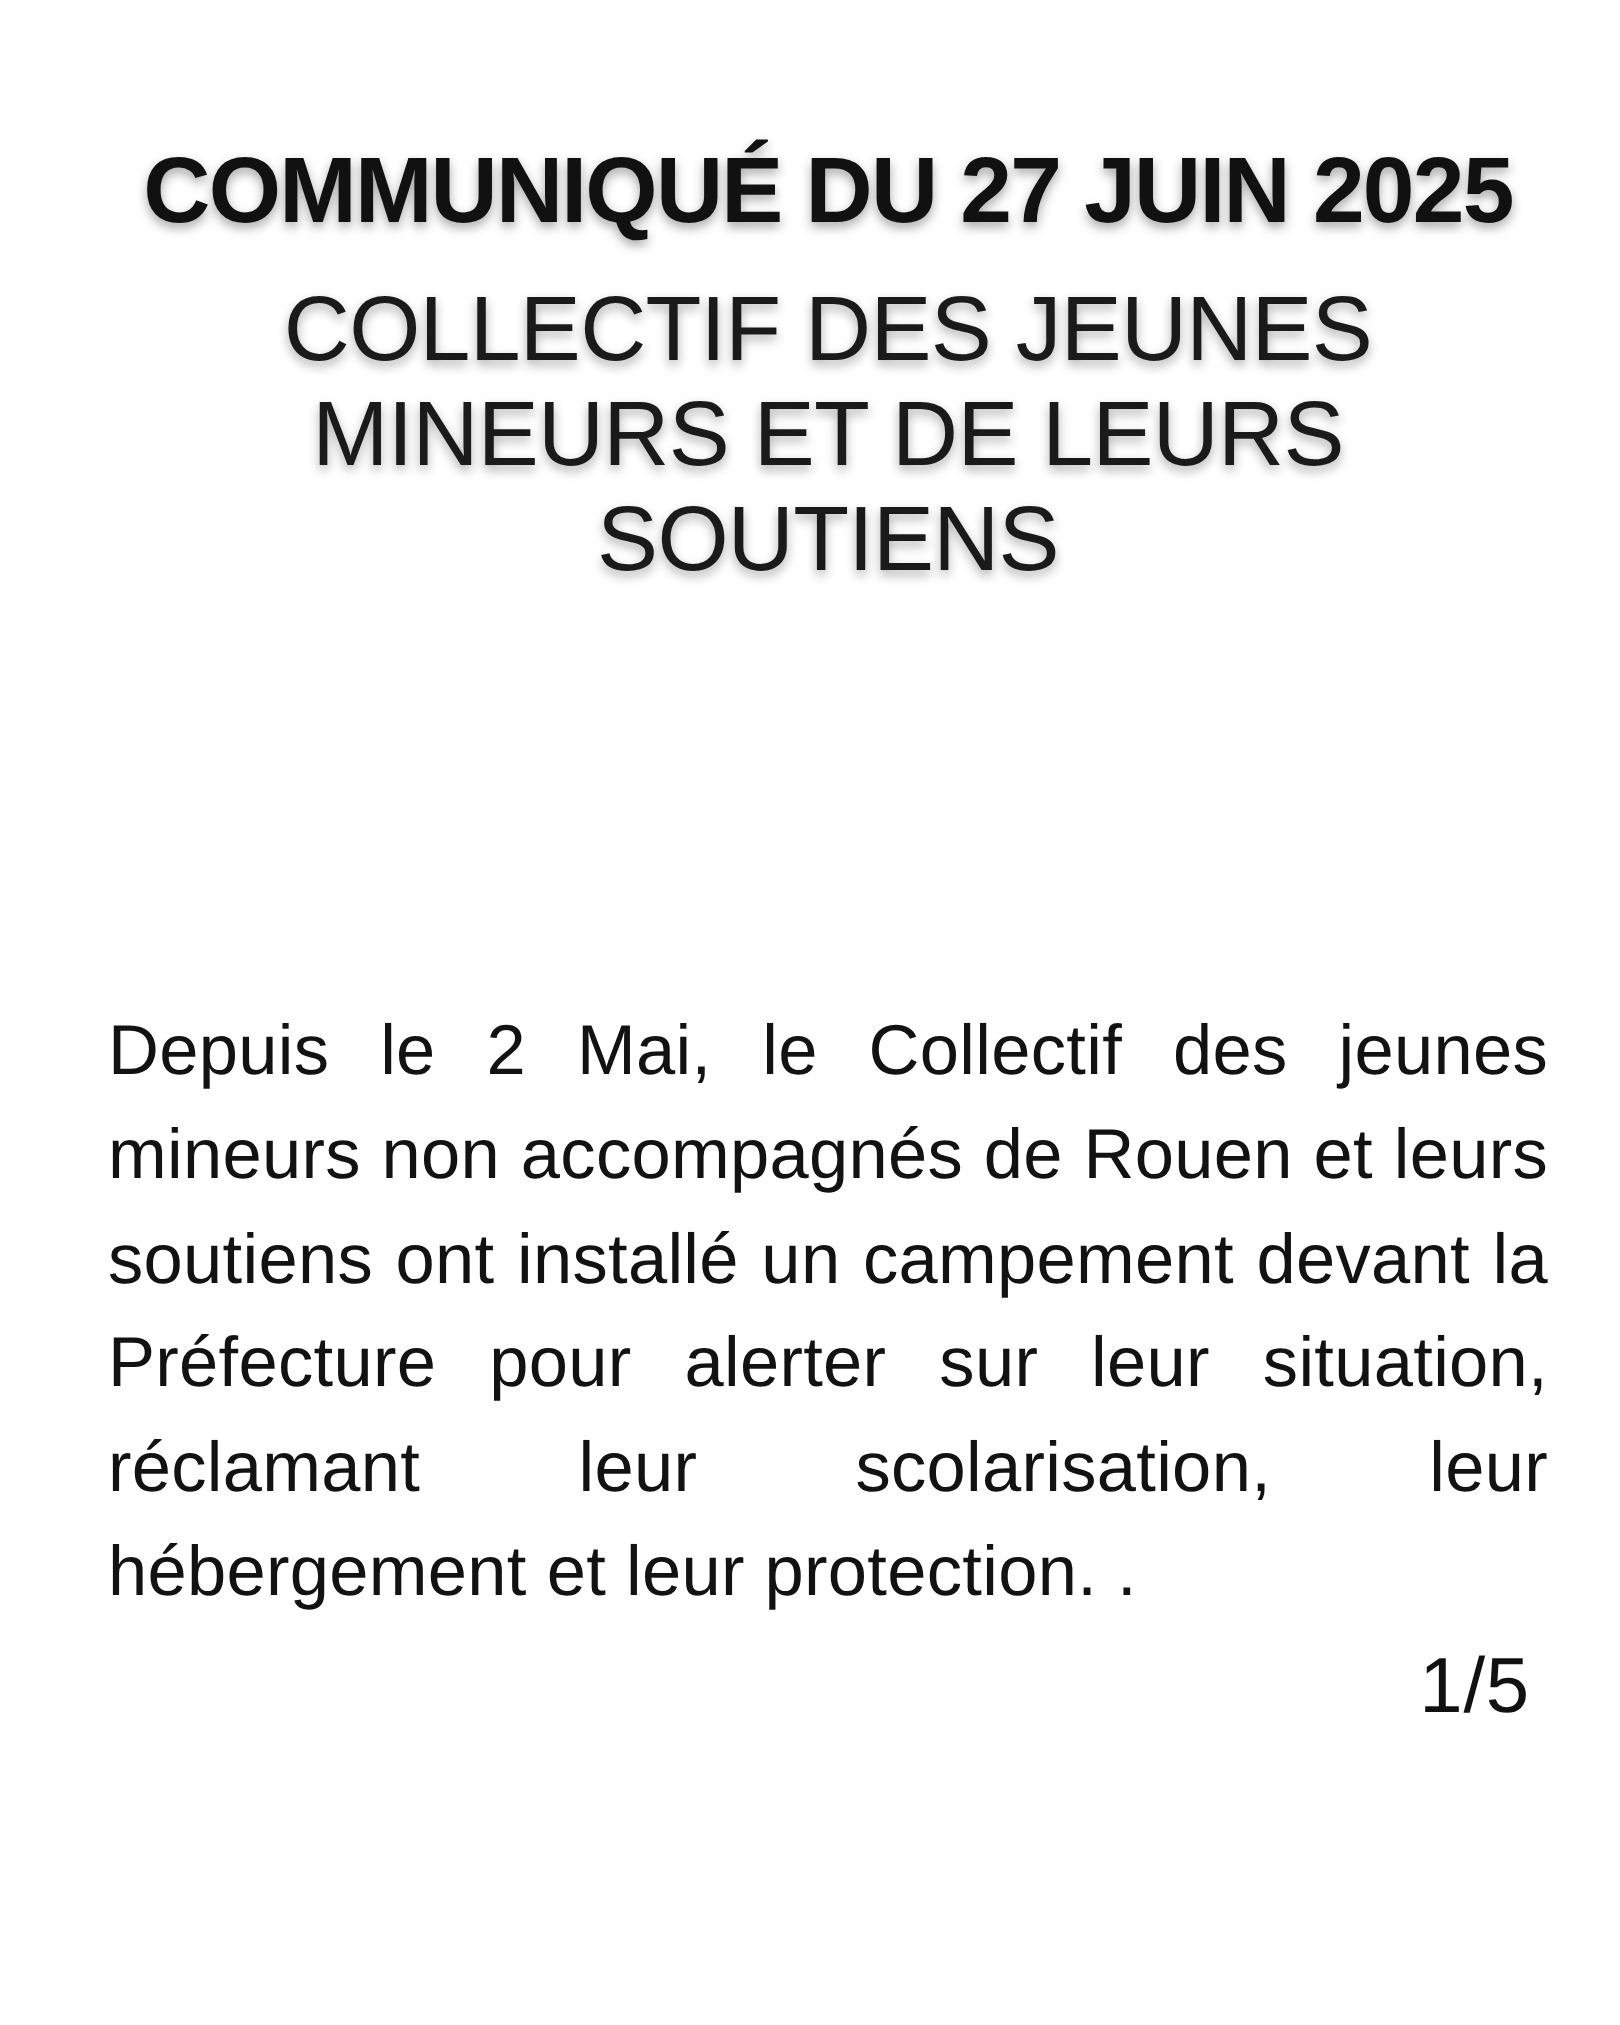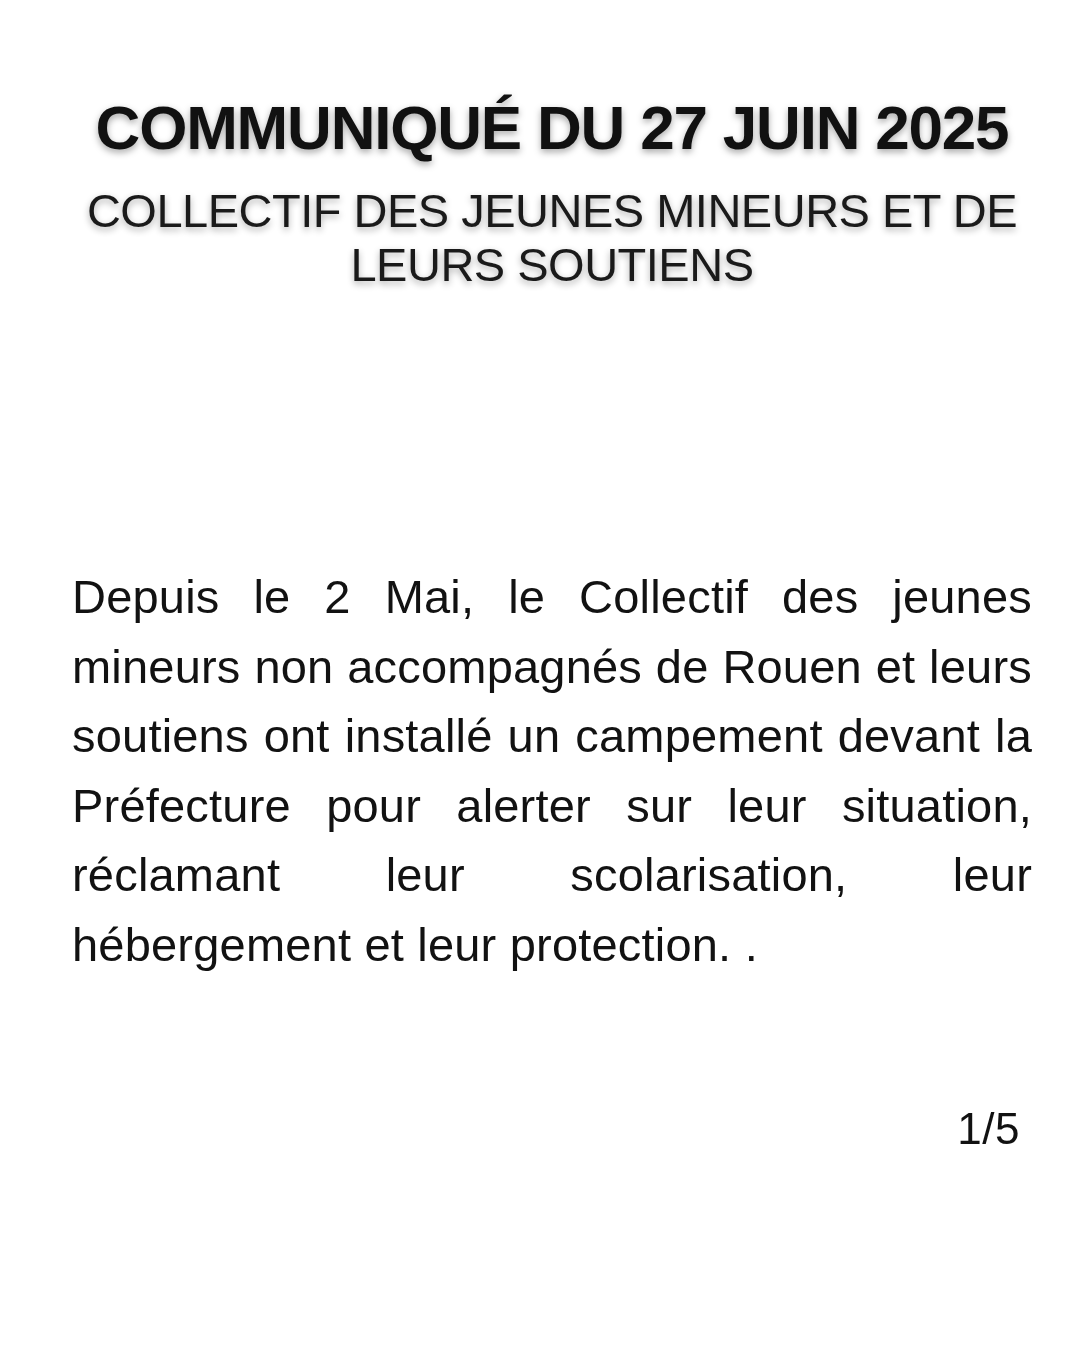--- a/index.html
+++ b/index.html
@@ -31,21 +31,21 @@
     font-size: 62px;
     line-height: 1.05;
     font-weight: 800;
     letter-spacing: -1.2px;
     color: #111111;
     text-shadow: 0 3px 7px rgba(0,0,0,0.35);
     margin: 0;
     white-space: nowrap;
   }
   .subtitle {
-    font-size: 47px;
+    font-size: 61px;
     line-height: 1.15;
     font-weight: 400;
     letter-spacing: -0.5px;
     color: #1a1a1a;
     text-shadow: 0 3px 7px rgba(0,0,0,0.32);
     margin: 24px auto 0 auto;
     max-width: 960px;
   }
   .body-wrap {
     flex: 1;
@@ -67,21 +67,21 @@
     letter-spacing: 0.2px;
   }
   .footer {
     display: flex;
     justify-content: flex-end;
     align-items: flex-end;
     padding-right: 12px;
     padding-bottom: 10px;
   }
   .page-counter {
-    font-size: 44px;
+    font-size: 52px;
     color: #111111;
     letter-spacing: 0.5px;
   }
 </style>
 </head>
 <body>
 
 <div class="slide">
 
   <div class="header">

